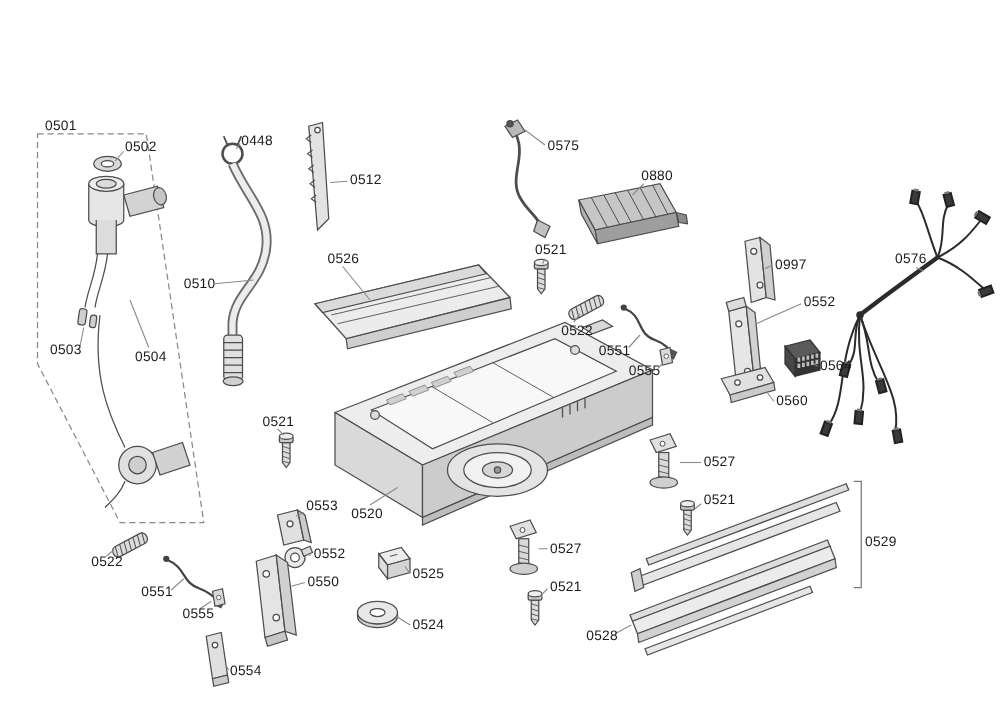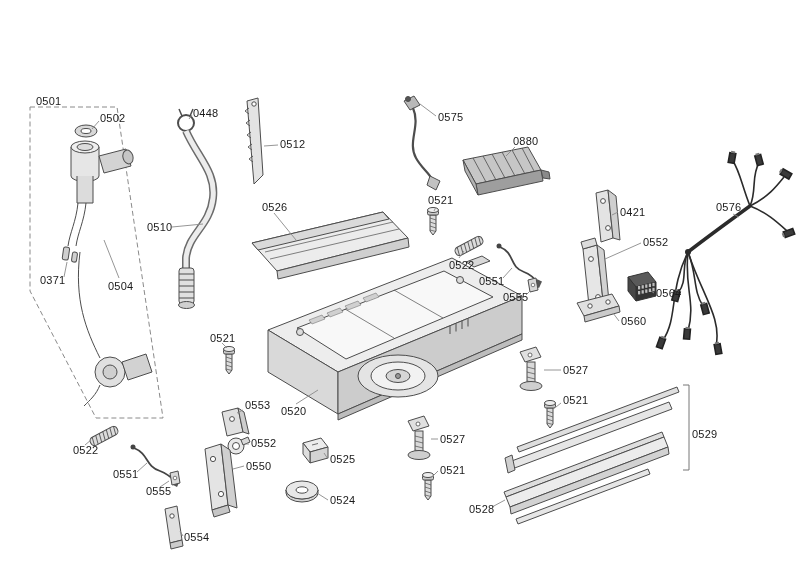--- a/index.html
+++ b/index.html
@@ -350,29 +350,29 @@
 
 <div class="lbl" style="left:36px;top:95px">0501</div>
 <div class="lbl" style="left:100px;top:112px">0502</div>
 <div class="lbl" style="left:193px;top:107px">0448</div>
 <div class="lbl" style="left:280px;top:138px">0512</div>
 <div class="lbl" style="left:438px;top:111px">0575</div>
 <div class="lbl" style="left:513px;top:135px">0880</div>
 <div class="lbl" style="left:262px;top:201px">0526</div>
 <div class="lbl" style="left:428px;top:194px">0521</div>
 <div class="lbl" style="left:147px;top:221px">0510</div>
-<div class="lbl" style="left:620px;top:206px">0421</div>
+<div class="lbl" style="left:620px;top:206px">0997</div>
 <div class="lbl" style="left:716px;top:201px">0576</div>
 <div class="lbl" style="left:643px;top:236px">0552</div>
 <div class="lbl" style="left:449px;top:259px">0522</div>
 <div class="lbl" style="left:479px;top:275px">0551</div>
 <div class="lbl" style="left:503px;top:291px">0555</div>
 <div class="lbl" style="left:656px;top:287px">0564</div>
 <div class="lbl" style="left:621px;top:315px">0560</div>
-<div class="lbl" style="left:40px;top:274px">0371</div>
+<div class="lbl" style="left:40px;top:274px">0503</div>
 <div class="lbl" style="left:108px;top:280px">0504</div>
 <div class="lbl" style="left:210px;top:332px">0521</div>
 <div class="lbl" style="left:563px;top:364px">0527</div>
 <div class="lbl" style="left:245px;top:399px">0553</div>
 <div class="lbl" style="left:281px;top:405px">0520</div>
 <div class="lbl" style="left:563px;top:394px">0521</div>
 <div class="lbl" style="left:73px;top:444px">0522</div>
 <div class="lbl" style="left:251px;top:437px">0552</div>
 <div class="lbl" style="left:330px;top:453px">0525</div>
 <div class="lbl" style="left:440px;top:433px">0527</div>

